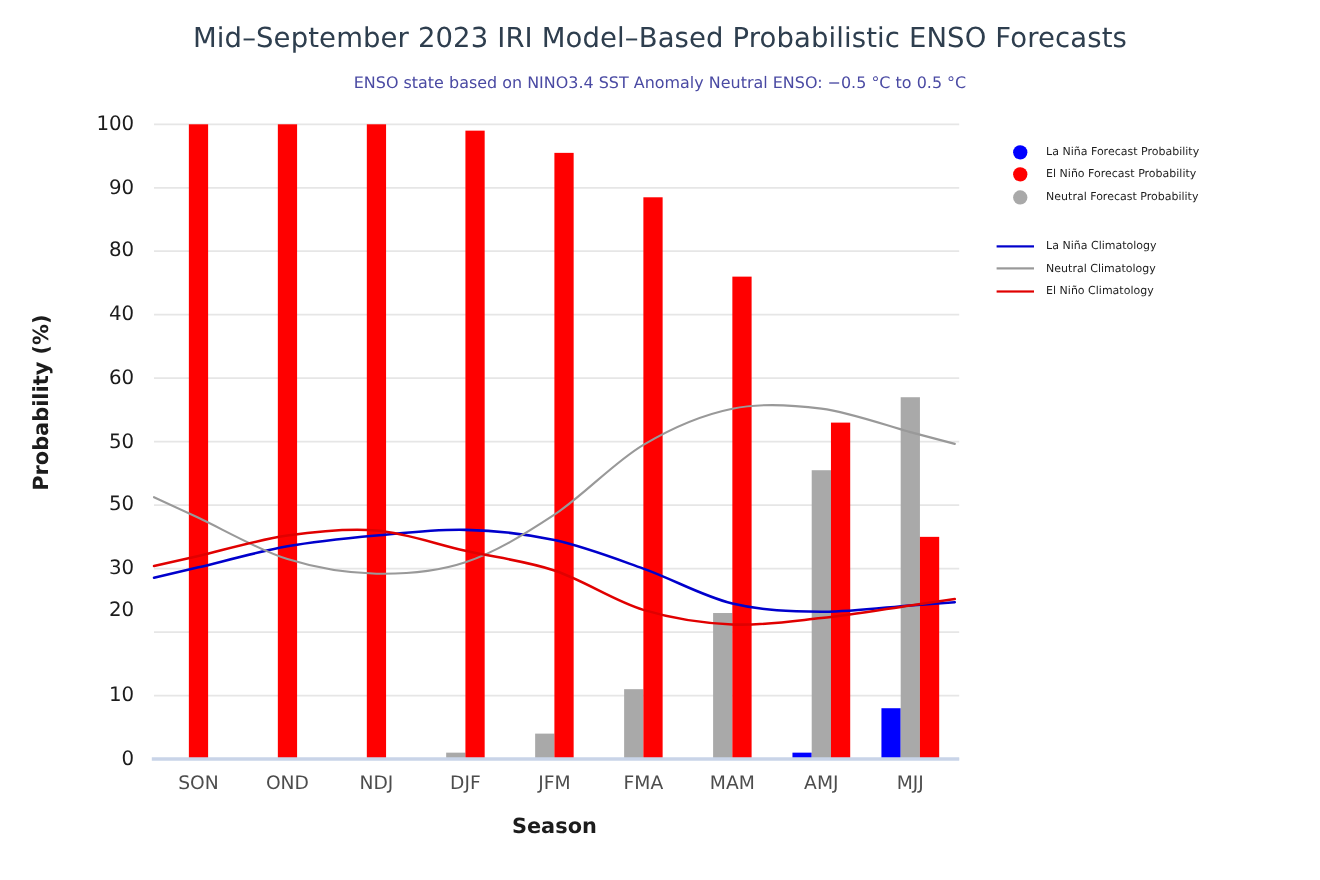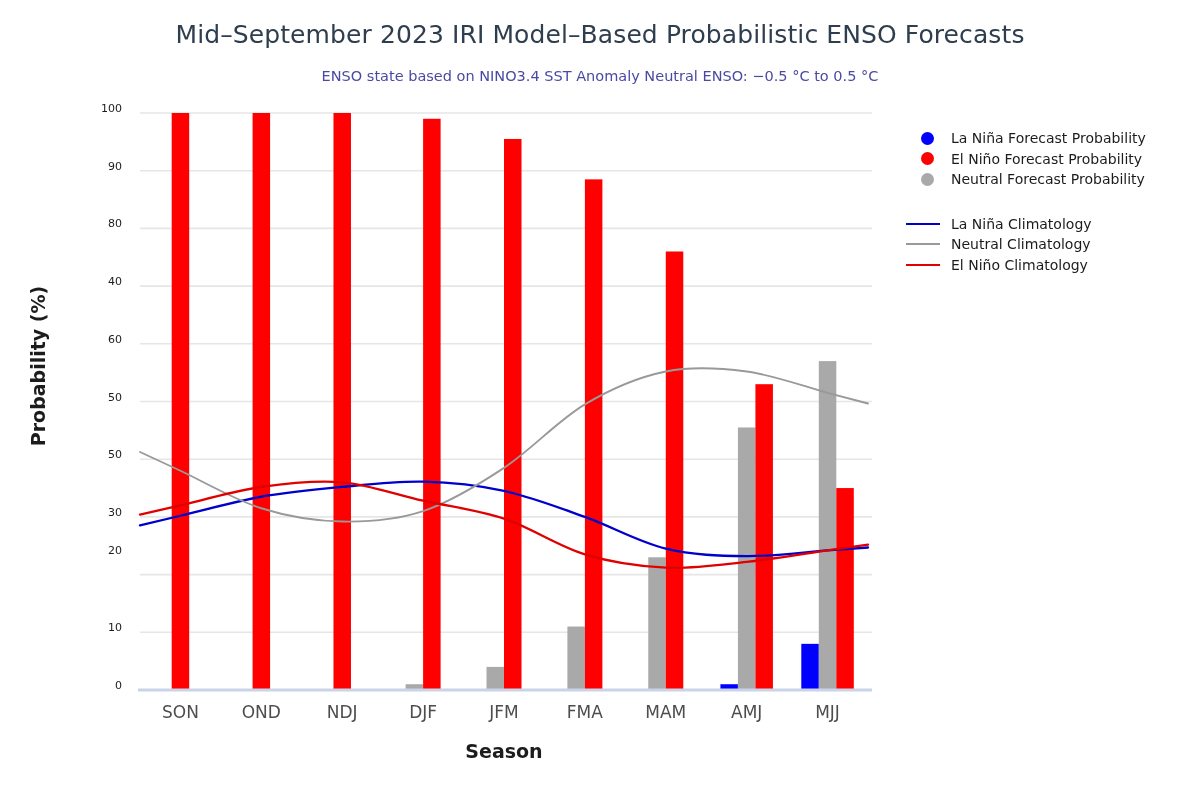--- a/index.html
+++ b/index.html
@@ -65,21 +65,21 @@
     text-align: center;
     font-size: 19px;
     font-weight: bold;
     color: #1c1c1c;
     white-space: nowrap;
   }
   .ytick {
     position: absolute;
     width: 60px;
     text-align: right;
-    font-size: 11px;
+    font-size: 18px;
     color: #1c1c1c;
     white-space: nowrap;
   }
   .xtick {
     position: absolute;
     width: 80px;
     text-align: center;
     font-size: 17px;
     color: #4d4d4d;
     white-space: nowrap;
@@ -112,21 +112,21 @@
     margin-left: 0px;
     flex: 0 0 auto;
   }
   .legend-swatch-box {
     width: 45px;
     display: flex;
     justify-content: center;
     flex: 0 0 auto;
   }
   .legend-text {
-    font-size: 14px;
+    font-size: 10px;
     color: #1c1c1c;
     white-space: nowrap;
     margin-left: 6px;
   }
 </style>
 </head>
 <body>
 
 <div id="chart-root">
 

